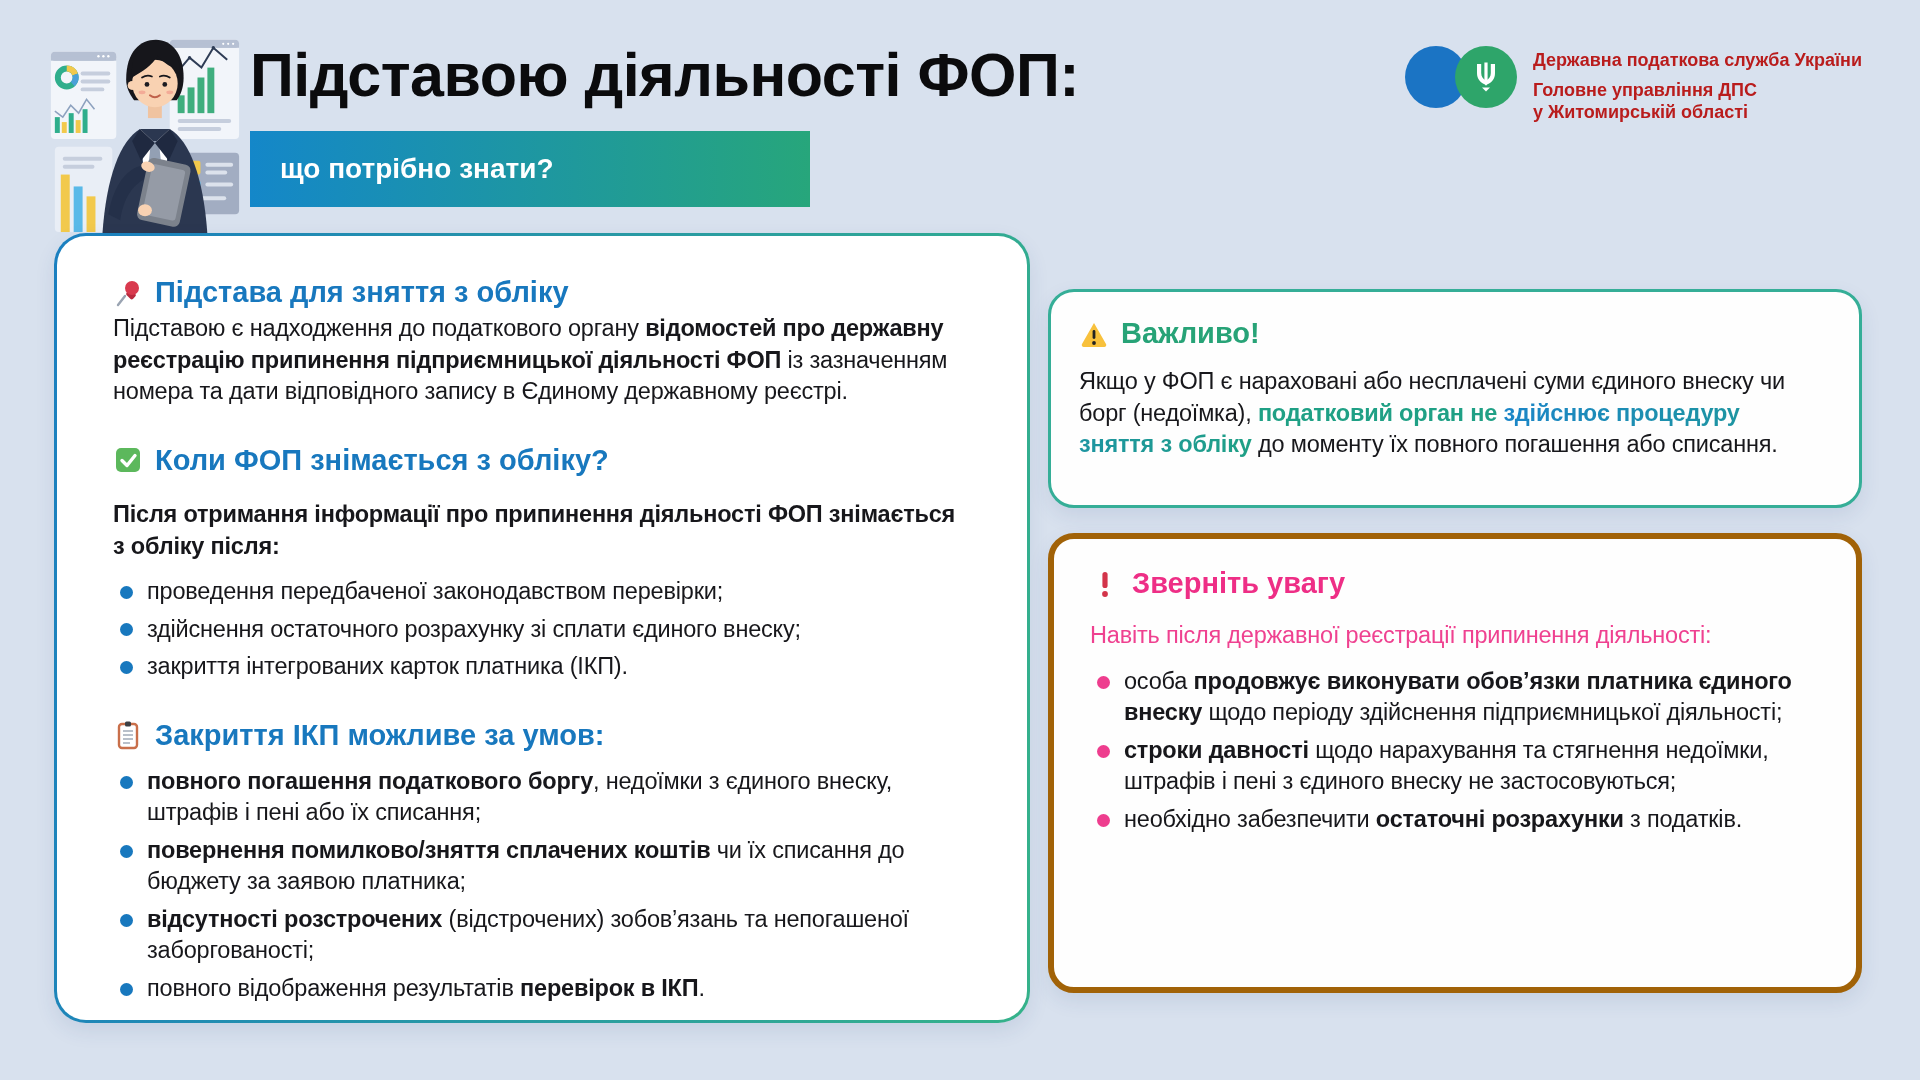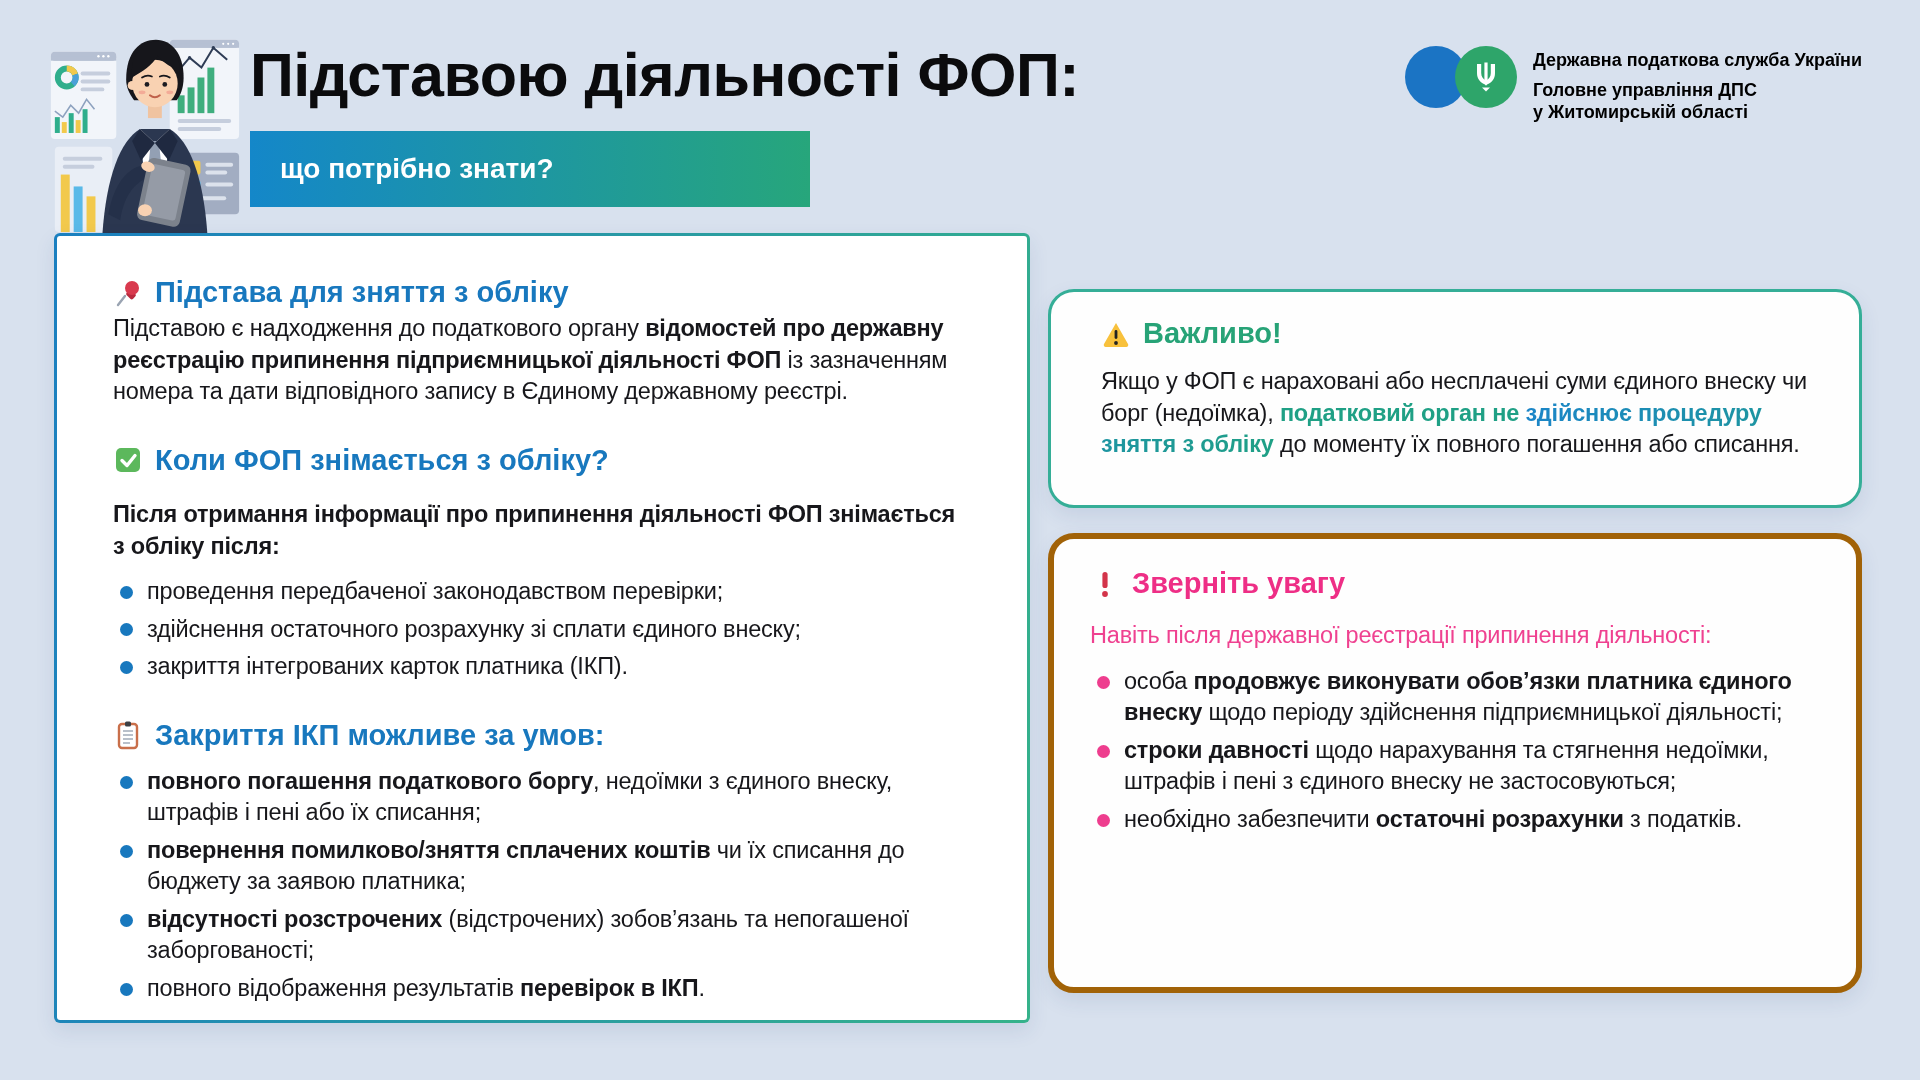--- a/index.html
+++ b/index.html
@@ -24,35 +24,35 @@
     display:flex; align-items:center; padding:0 30px;
     color:#fff; font-size:28px; font-weight:700;
   }
   .illustration{ position:absolute; left:44px; top:26px; width:200px; height:208px; }
 
   .logo{ position:absolute; right:58px; top:46px; display:flex; align-items:flex-start; }
   .logo-circles{ display:flex; align-items:center; }
   .circle{ width:62px; height:62px; border-radius:50%; display:flex; align-items:center; justify-content:center; }
   .circle.blue{ background:#1b74c4; }
   .circle.green{ background:#2ea56a; margin-left:-12px; position:relative; z-index:2; }
-  .org-text{ margin-left:16px; font-weight:700; color:#000000; font-size:18px; line-height:1.25; padding-top:3px; }
+  .org-text{ margin-left:16px; font-weight:700; color:#b91c1c; font-size:18px; line-height:1.25; padding-top:3px; }
   .org-text .org-line1{ margin-bottom:7px; }
 
   
   .card{ position:absolute; background:#fefefe; box-shadow:0 8px 20px rgba(40,70,130,.10); }
   .left-card{
     left:54px; top:233px; width:976px; height:790px;
     padding:40px 56px 30px 56px;
-    border:3px solid transparent; border-radius:6px;
+    border:3px solid transparent; border-radius:32px;
     background:linear-gradient(#fff,#fff) padding-box,
                linear-gradient(100deg,#1a7fc0,#35b28a) border-box;
   }
   .important-card{
     left:1048px; top:289px; width:814px; height:219px;
-    padding:25px 50px 20px 50px;
+    padding:25px 50px 20px 28px;
     border:3px solid #35ae97; border-radius:26px;
   }
   .attention-card{
     left:1048px; top:533px; width:814px; height:460px;
     padding:28px 60px 24px 36px;
     border:6px solid #a16207; border-radius:26px;
   }
 
   
   h2{ display:flex; align-items:center; gap:12px; font-size:29px; font-weight:700; line-height:1.15; }

